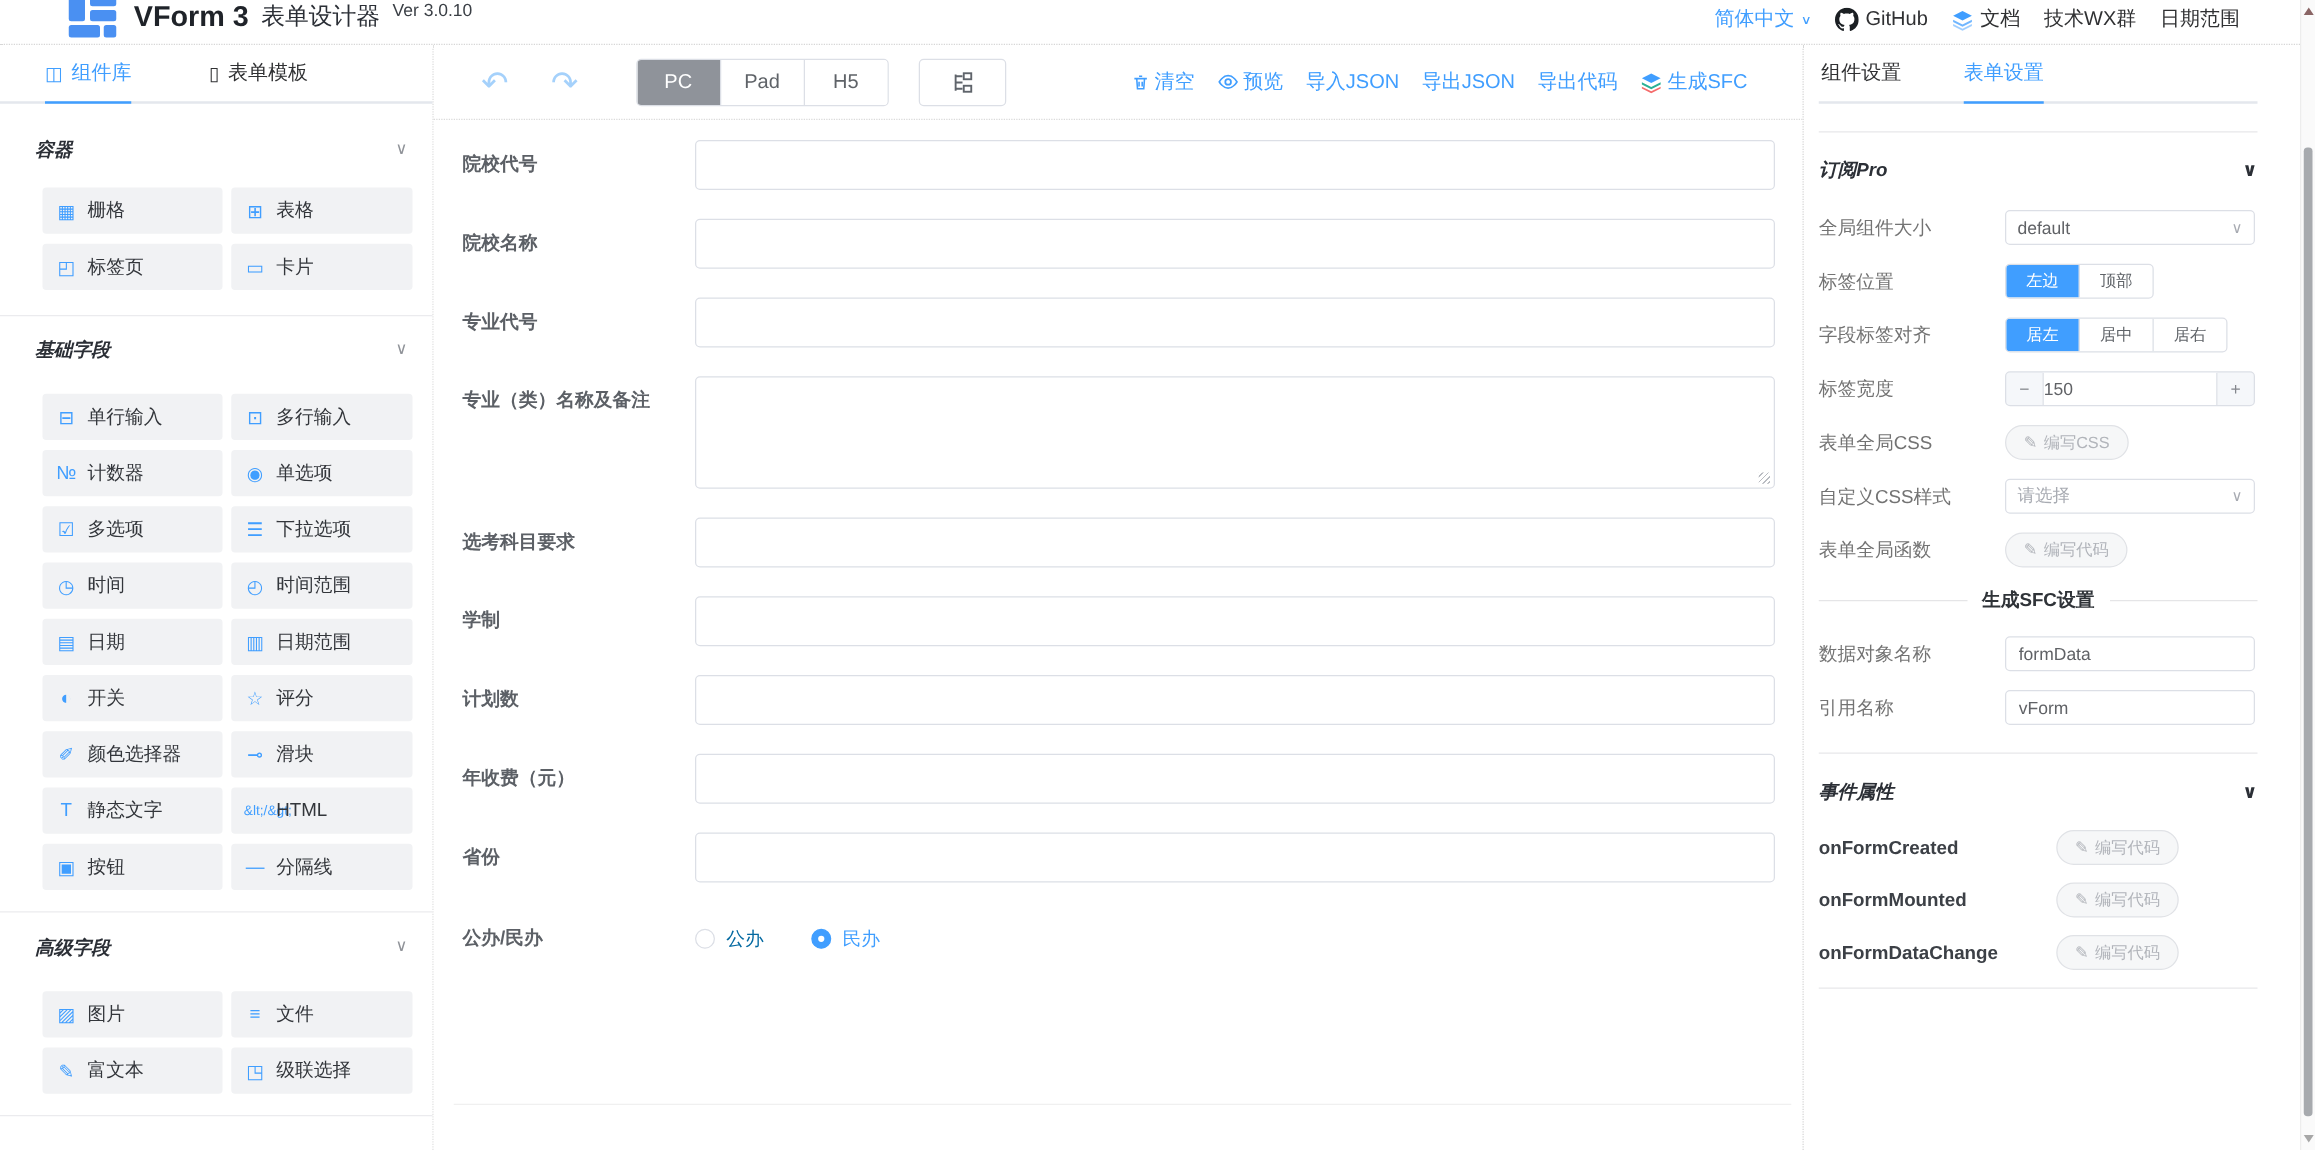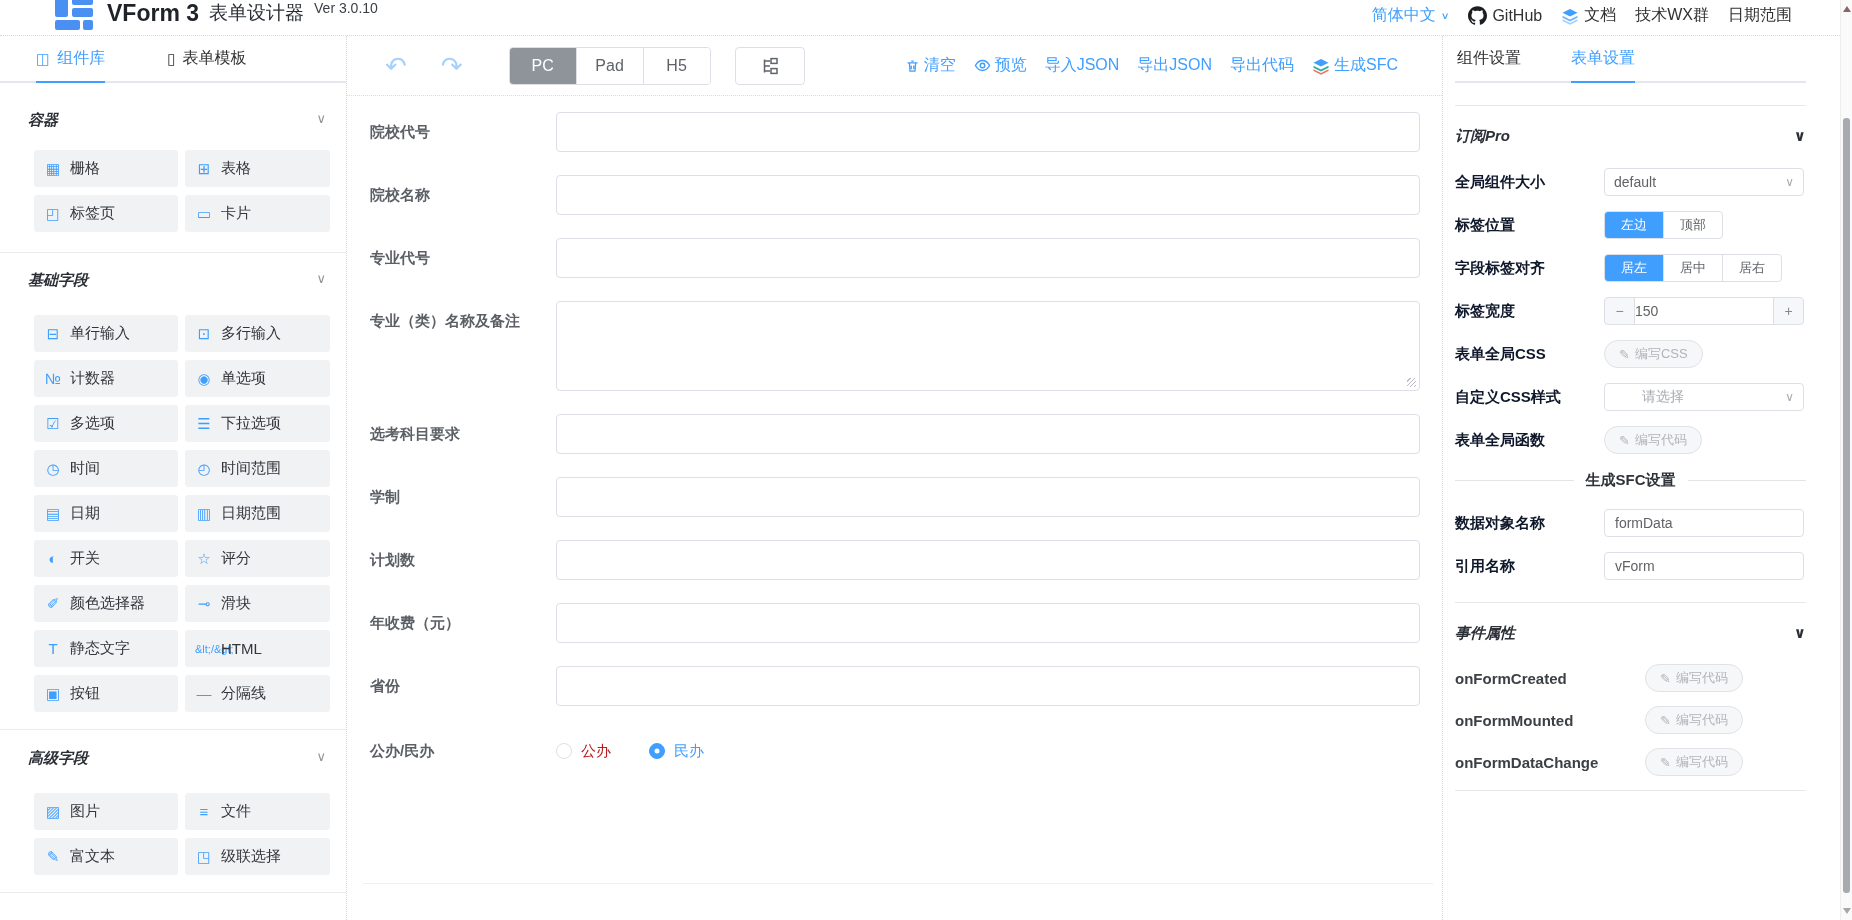--- a/index.html
+++ b/index.html
@@ -72,36 +72,36 @@
   .ta{position:relative;width:100%;height:90px;box-sizing:border-box;border:1px solid #dcdfe6;border-radius:4px;background:#fff;}
   .ta::after{content:"";position:absolute;right:3px;bottom:3px;width:9px;height:9px;
     background:repeating-linear-gradient(135deg,transparent 0 2px,#b9bcc2 2px 3px);}
   .frow.radio-row{margin-top:35px;align-items:center;}
   .radios{display:flex;align-items:center;gap:38px;}
   .radio{display:inline-flex;align-items:center;gap:9px;cursor:pointer;}
   .rdot{width:16px;height:16px;border:1px solid #dcdfe6;border-radius:50%;background:#fff;box-sizing:border-box;position:relative;flex:none;}
   .radio.checked .rdot{background:#409eff;border-color:#409eff;}
   .radio.checked .rdot::after{content:"";position:absolute;left:50%;top:50%;width:5px;height:5px;border-radius:50%;
     background:#fff;transform:translate(-50%,-50%);}
-  .rlabel{font-size:15px;color:#b91c1c;}
+  .rlabel{font-size:15px;color:#0369a1;}
   .radio.checked .rlabel{color:#409eff;}
 
   
   .right{position:absolute;left:1442px;top:36px;bottom:0;width:398px;border-left:1px dotted #d6d6d6;
     box-sizing:border-box;background:#fff;padding:0 34px 0 12px;}
   .right .tabs{padding-left:2px;gap:50px;}
   .pdiv{border:none;border-top:1px solid #e8e8ea;margin:22px 0 0 0;}
   .psec-h{display:flex;align-items:center;margin-top:20px;height:20px;font-size:15px;font-weight:bold;font-style:italic;color:#2b2f36;}
   .psec-h .grow{flex:1;}
   .prows{margin-top:22px;}
   .prow{display:flex;align-items:center;height:28px;margin-bottom:15px;}
-  .plabel{width:149px;flex:none;font-size:15px;font-weight:700;color:#0f172a;}
+  .plabel{width:149px;flex:none;font-size:15px;font-weight:400;color:#737373;}
   .sel{width:200px;height:28px;box-sizing:border-box;border:1px solid #dcdfe6;border-radius:4px;
     display:flex;align-items:center;justify-content:space-between;padding:0 9px;font-size:14px;color:#606266;cursor:pointer;}
-  .sel .ph{color:#a8abb2;margin-left:28px;}
+  .sel .ph{color:#a8abb2;}
   .seg{display:flex;height:26px;border:1px solid #dcdfe6;border-radius:4px;overflow:hidden;box-sizing:content-box;}
   .seg span{padding:0 16px;line-height:26px;font-size:13px;color:#5f6368;border-left:1px solid #dcdfe6;cursor:pointer;white-space:nowrap;}
   .seg span:first-child{border-left:none;}
   .seg span.on{background:#409eff;color:#fff;}
   .step{display:flex;width:200px;height:28px;border:1px solid #dcdfe6;border-radius:4px;box-sizing:border-box;background:#f5f7fa;overflow:hidden;}
   .step .sbtn{width:29px;text-align:center;line-height:26px;color:#84878d;font-size:14px;cursor:pointer;flex:none;}
   .step .sval{flex:1;background:#fff;border-left:1px solid #dcdfe6;border-right:1px solid #dcdfe6;
     text-align:left;line-height:26px;font-size:14px;color:#606266;}
   .pill{display:inline-flex;align-items:center;gap:5px;height:26px;padding:0 14px;border:1px solid #e0e2e6;
     border-radius:14px;background:#f6f7f8;color:#b1b4ba;font-size:13px;cursor:pointer;white-space:nowrap;}

